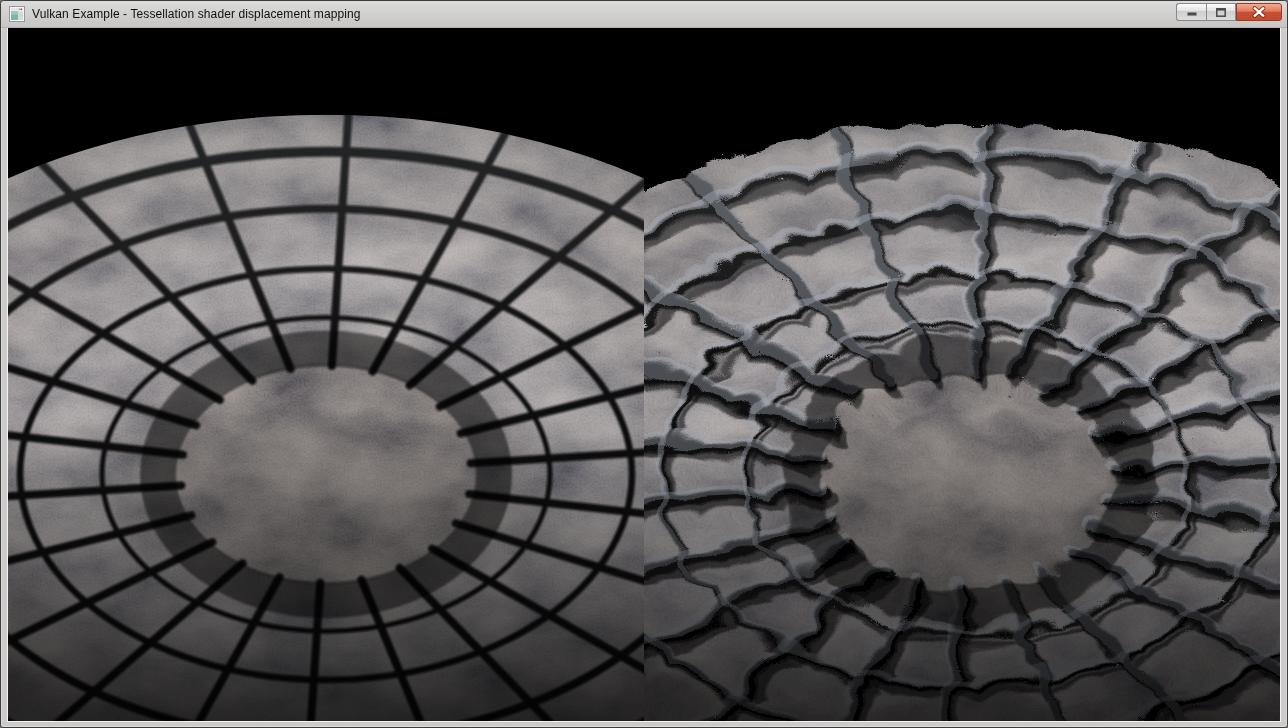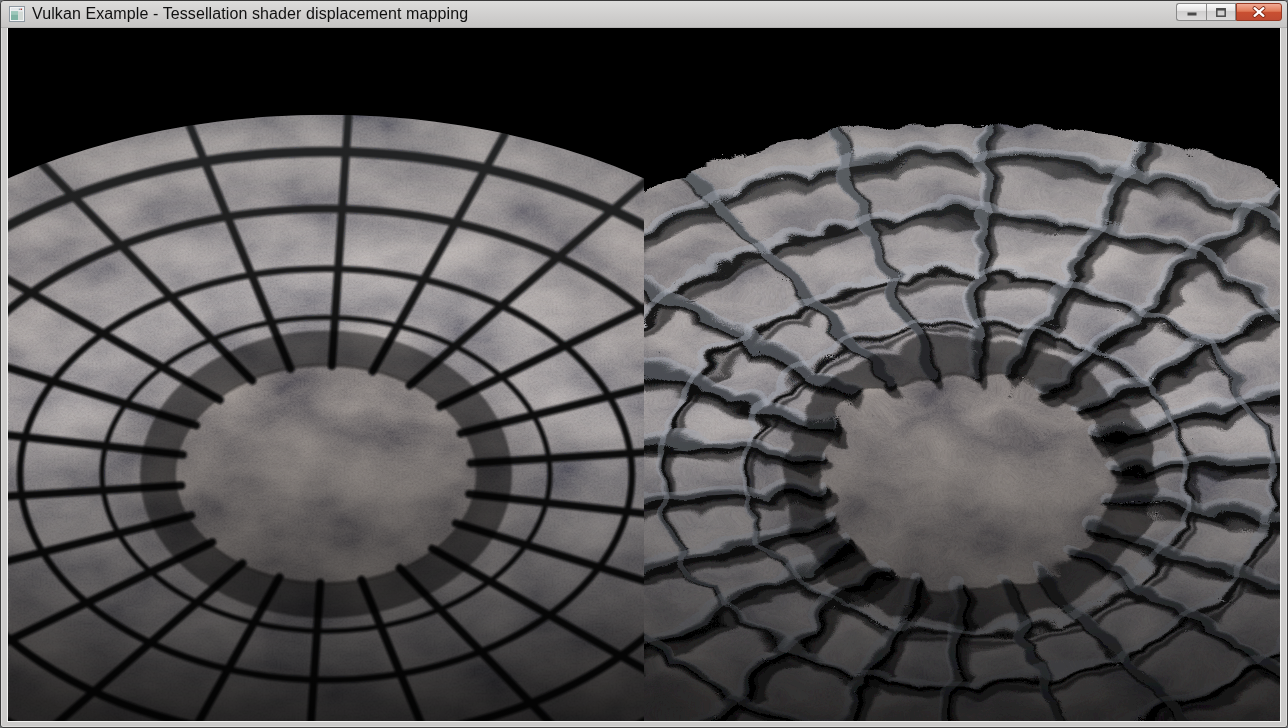--- a/index.html
+++ b/index.html
@@ -10,21 +10,21 @@
     box-shadow:inset 0 0 0 1px rgba(255,255,255,0.35);
   }
   .titlebar{
     position:absolute;top:0;left:0;right:0;height:27px;box-sizing:border-box;
     background:linear-gradient(#dcdcdb,#d0cfce 55%,#c6c5c4);
     border-bottom:1px solid #b4b3b2;border-radius:3px 3px 0 0;
     display:flex;align-items:center;padding:0 6px 0 8px;
   }
   .app-icon{width:16px;height:16px;flex:0 0 auto;display:block;}
   .title{
-    margin-left:7px;font-size:16px;color:#101010;letter-spacing:0.1px;
+    margin-left:7px;font-size:12px;color:#101010;letter-spacing:0.1px;
     white-space:nowrap;flex:1;
   }
   .win-buttons{position:absolute;top:2px;right:5px;display:flex;}
   .wbtn{
     height:18px;box-sizing:border-box;border:1px solid #898989;
     display:flex;align-items:center;justify-content:center;padding:0;cursor:default;
   }
   .wbtn-min{width:30px;border-radius:3px 0 0 3px;border-right:none;
     background:linear-gradient(#fbfbfb,#e3e2e2 45%,#d0cfcf 46%,#dddcdc);}
   .wbtn-max{width:30px;border-right:1px solid #898989;

